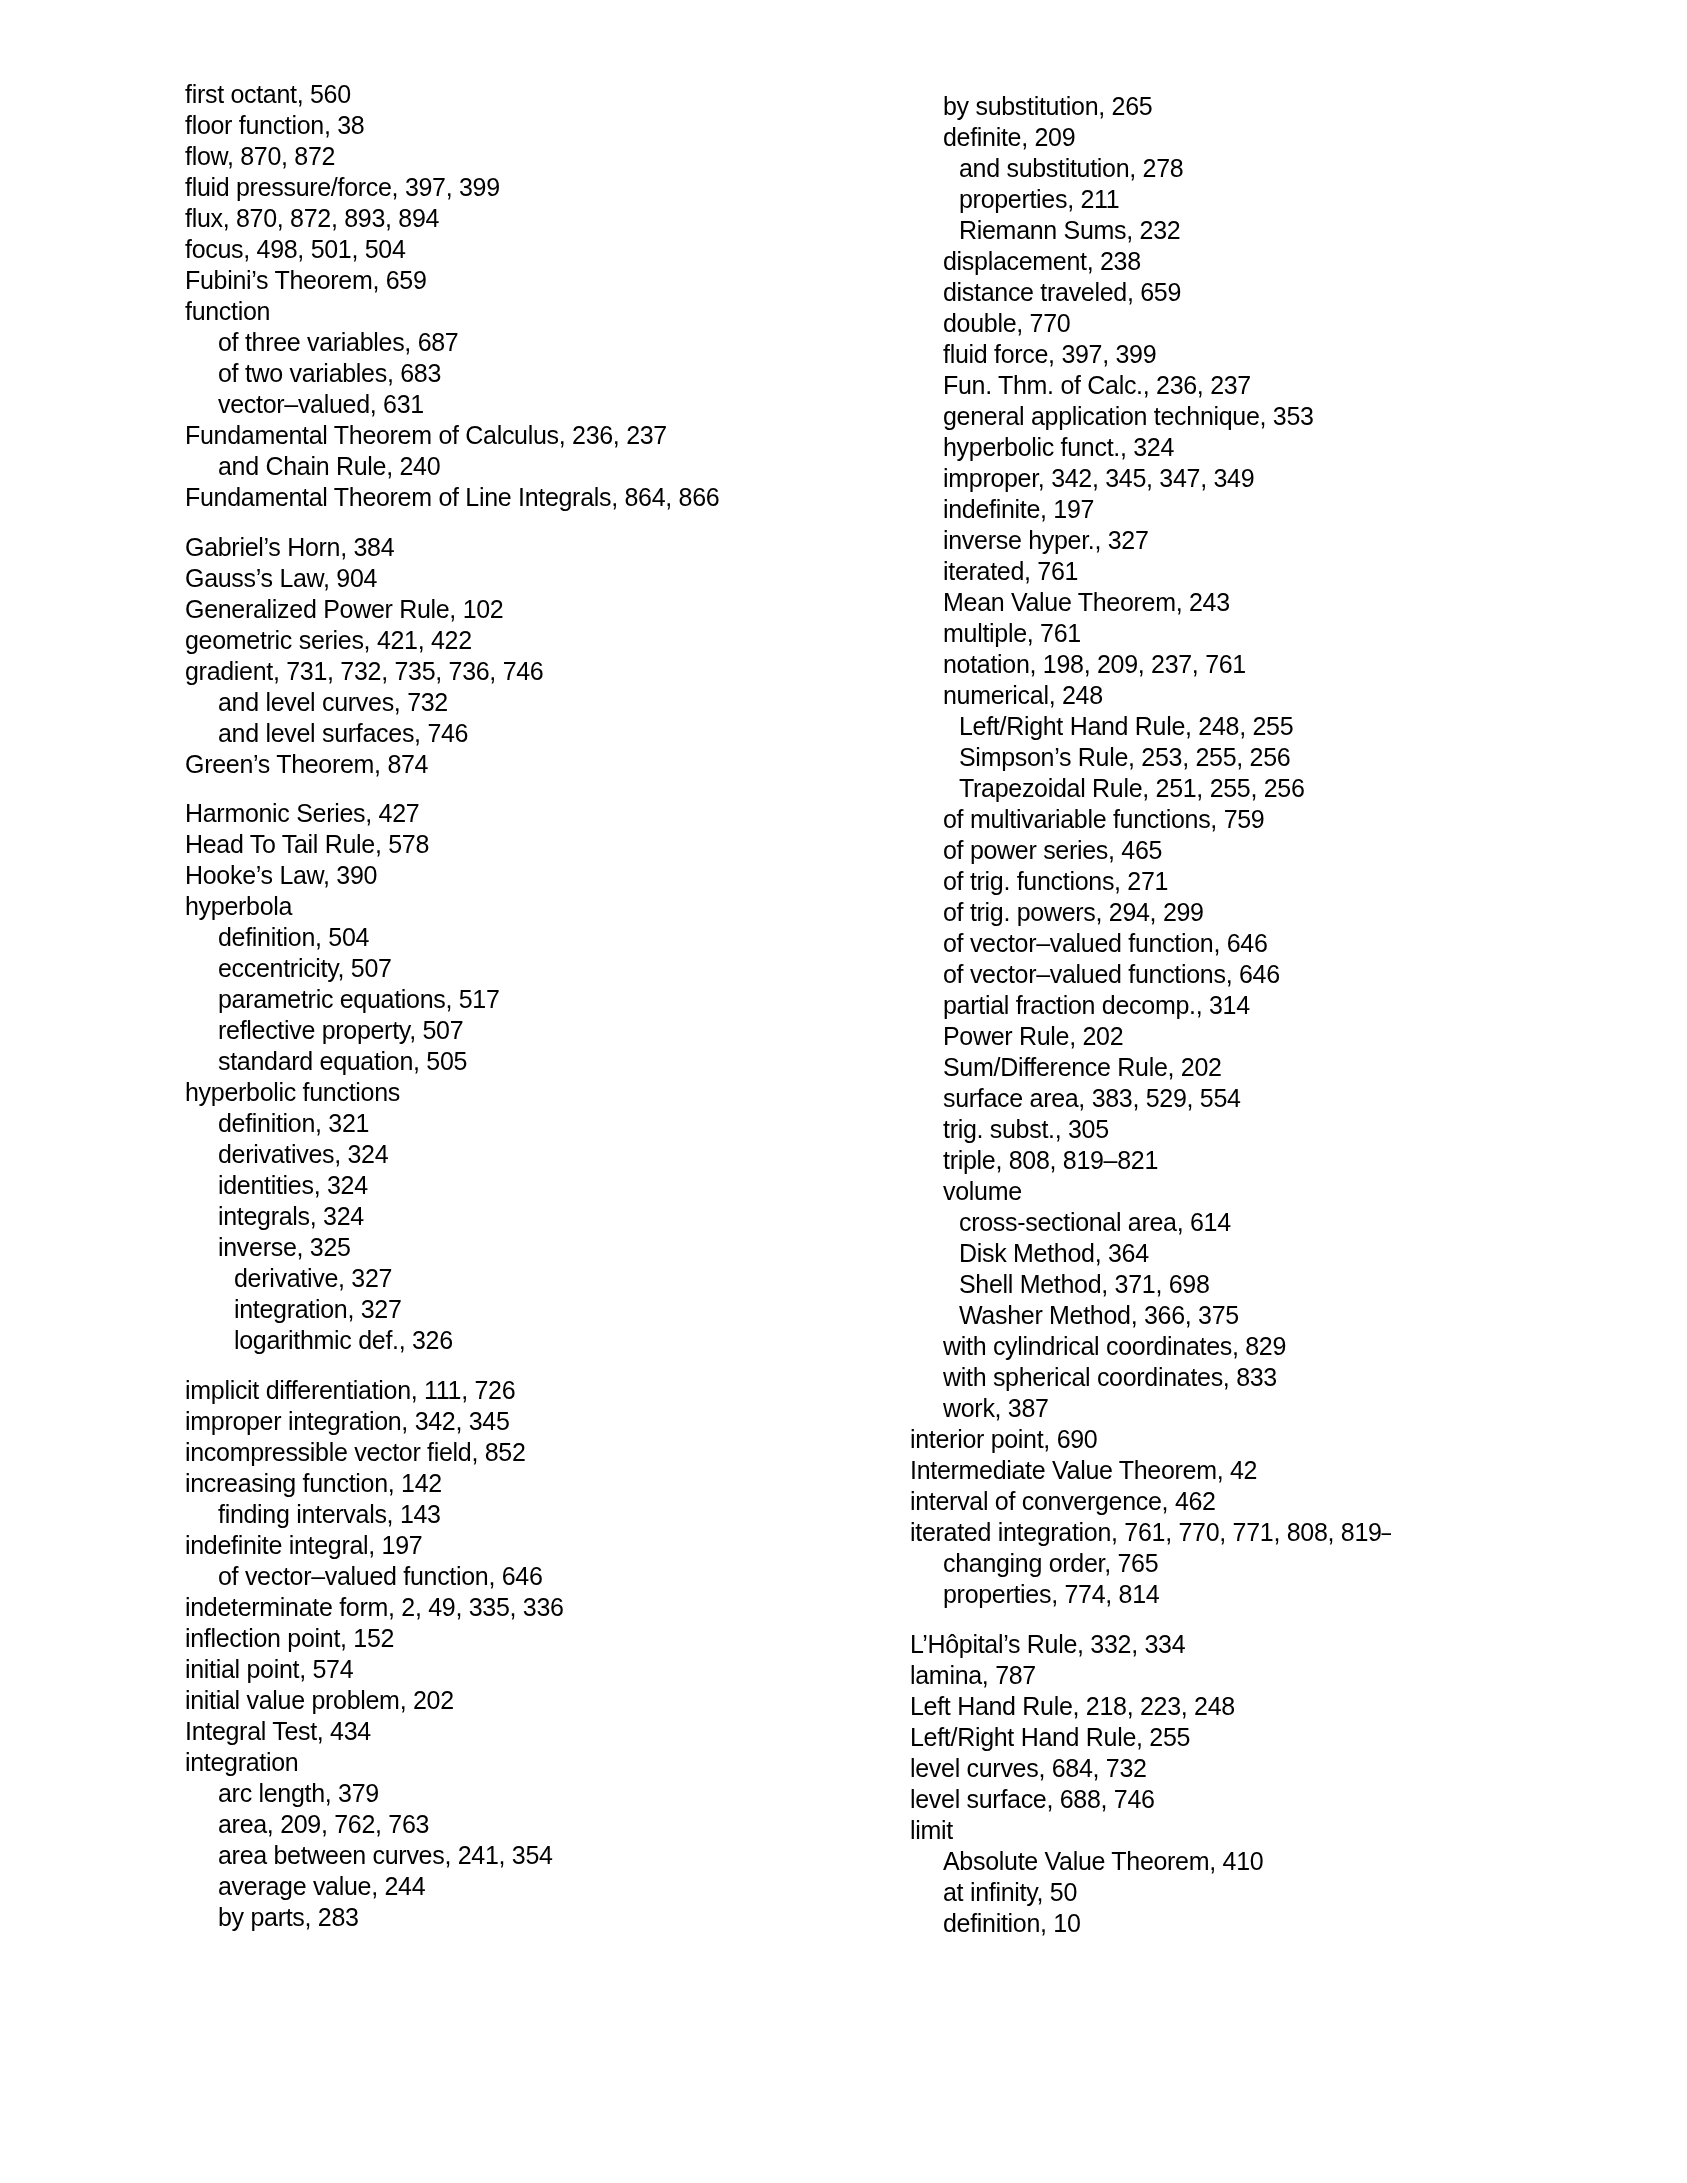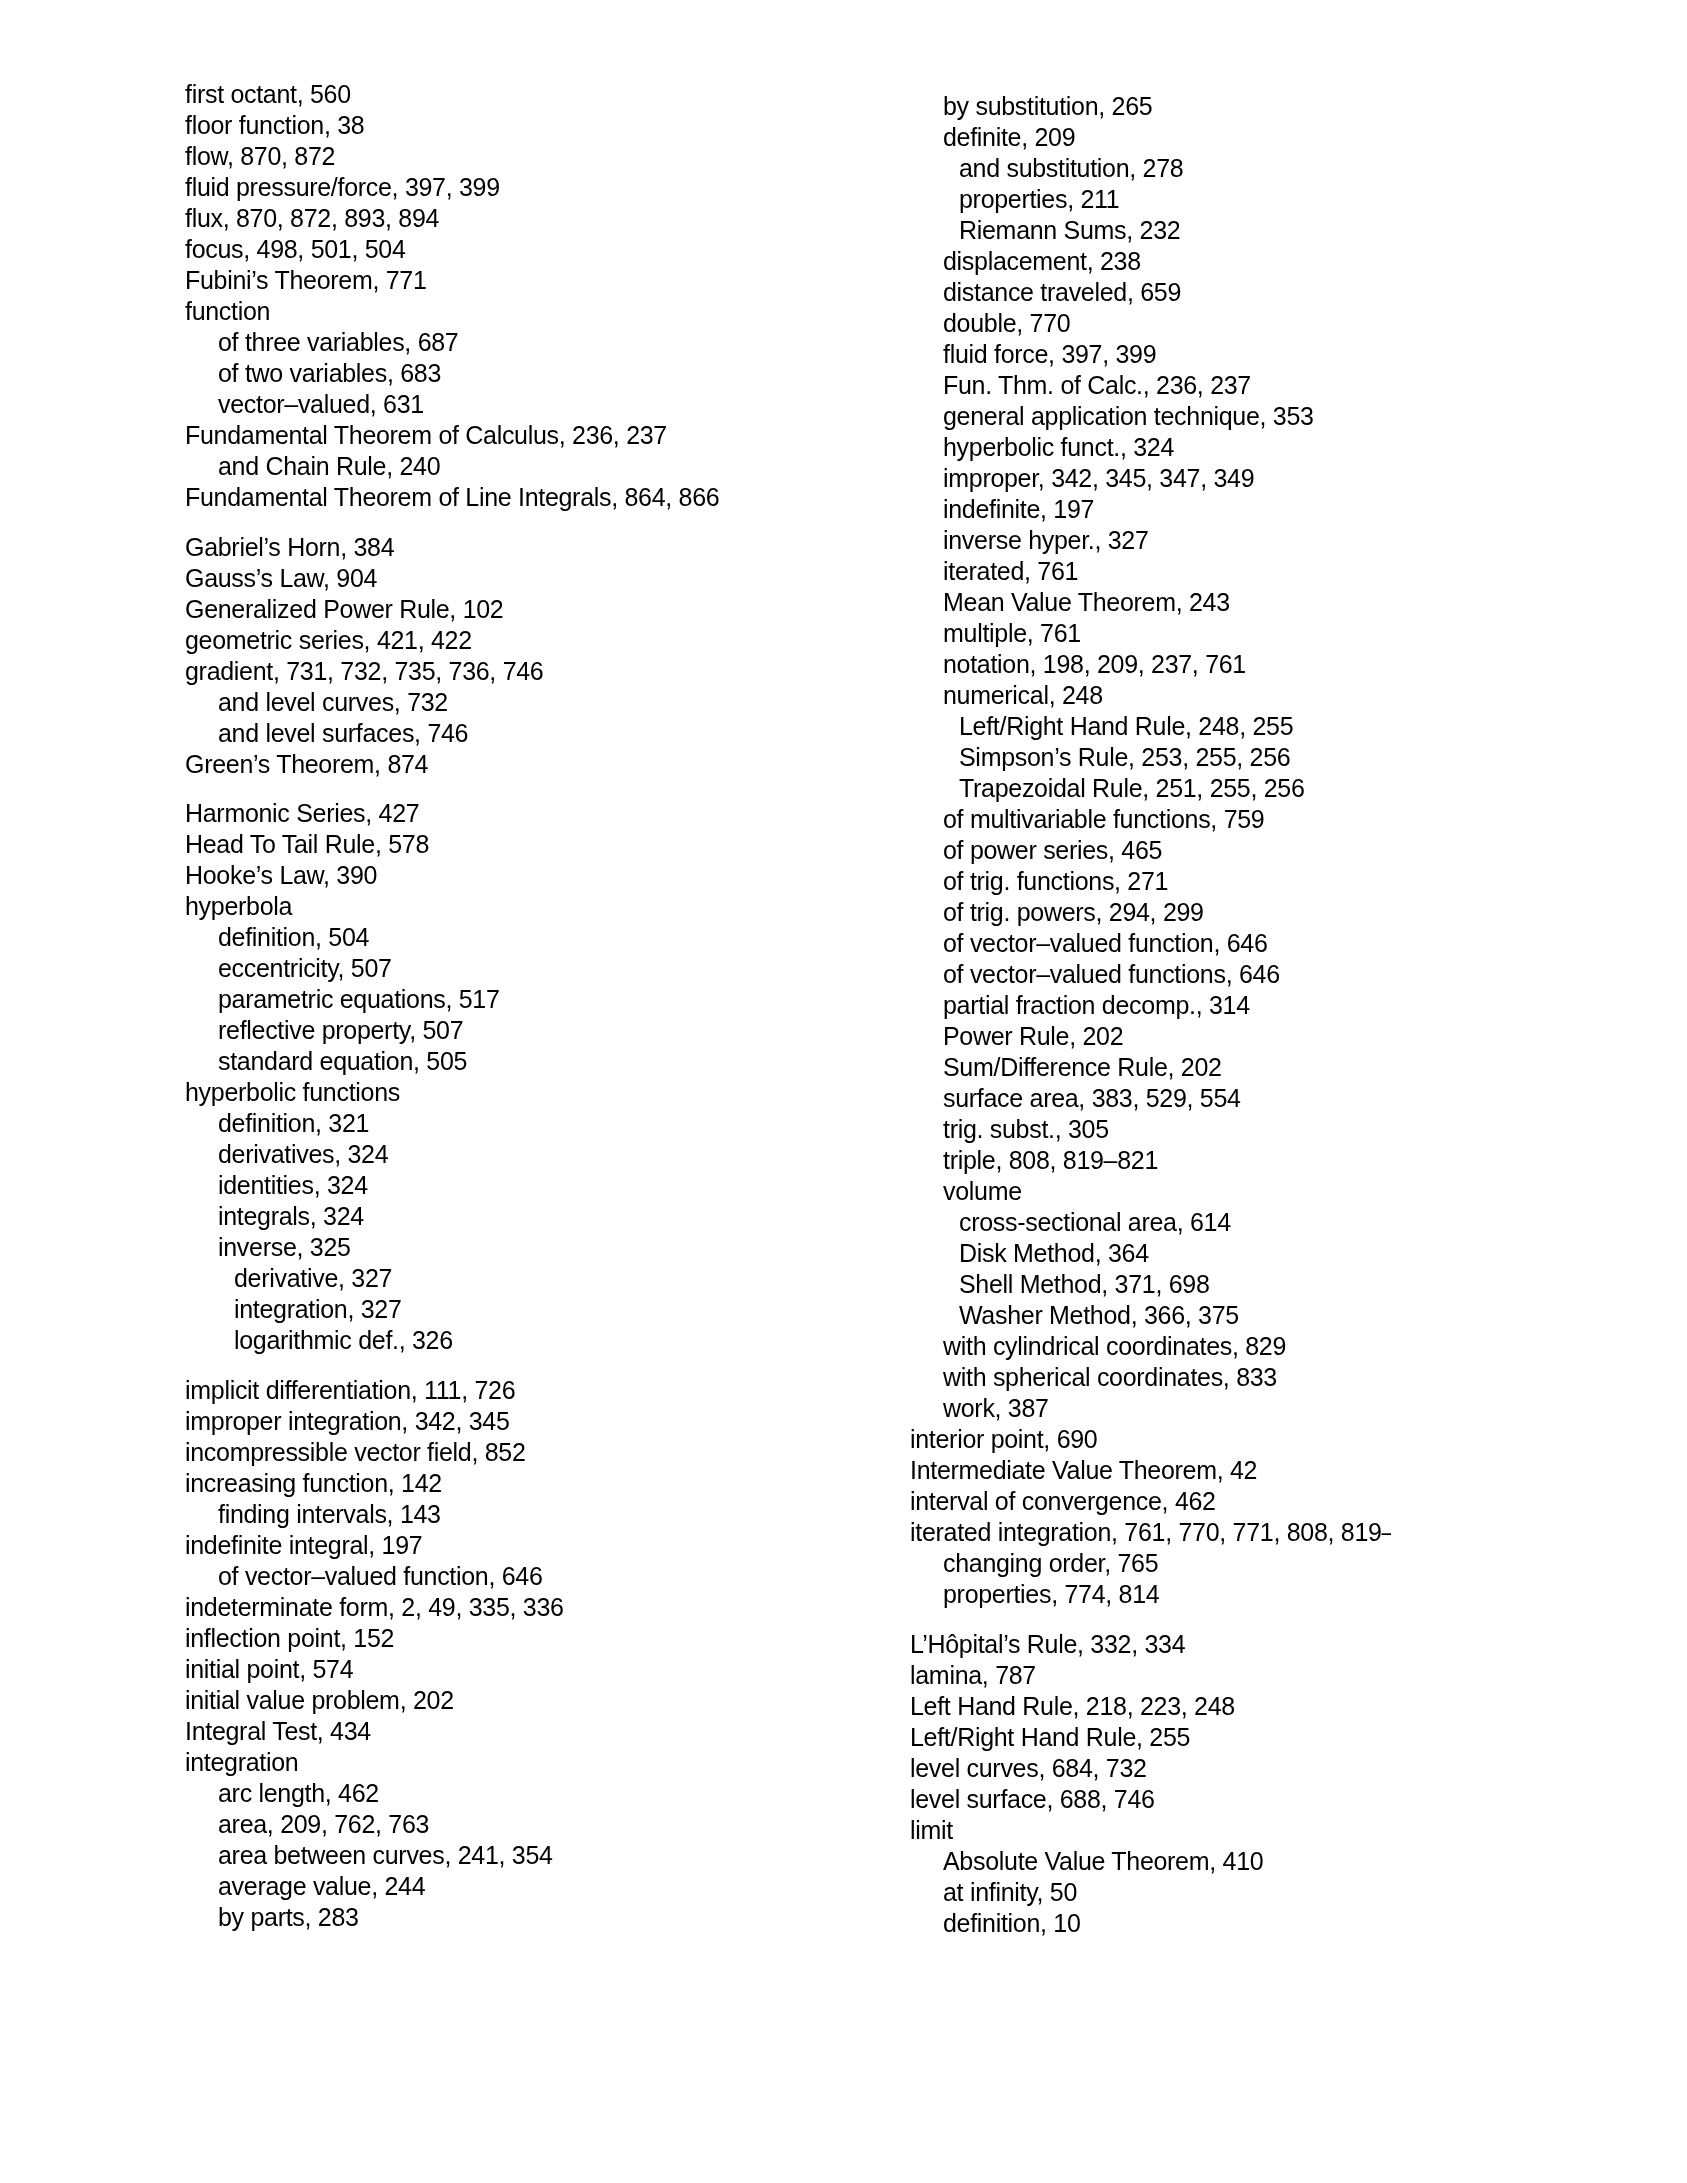--- a/index.html
+++ b/index.html
@@ -39,21 +39,21 @@
 <body>
 
 <div class="page">
   <div class="index-col col-left">
       <div class="line">first octant, 560</div>
       <div class="line">floor function, 38</div>
       <div class="line">flow, 870, 872</div>
       <div class="line">fluid pressure/force, 397, 399</div>
       <div class="line">flux, 870, 872, 893, 894</div>
       <div class="line">focus, 498, 501, 504</div>
-      <div class="line">Fubini’s Theorem, 771</div>
+      <div class="line">Fubini’s Theorem, 659</div>
       <div class="line">function</div>
       <div class="line i1">of three variables, 687</div>
       <div class="line i1">of two variables, 683</div>
       <div class="line i1">vector–valued, 631</div>
       <div class="line">Fundamental Theorem of Calculus, 236, 237</div>
       <div class="line i1">and Chain Rule, 240</div>
       <div class="line">Fundamental Theorem of Line Integrals, 864, 866</div>
       <div class="line gap"></div>
       <div class="line">Gabriel’s Horn, 384</div>
       <div class="line">Gauss’s Law, 904</div>
@@ -89,21 +89,21 @@
       <div class="line">increasing function, 142</div>
       <div class="line i1">finding intervals, 143</div>
       <div class="line">indefinite integral, 197</div>
       <div class="line i1">of vector–valued function, 646</div>
       <div class="line">indeterminate form, 2, 49, 335, 336</div>
       <div class="line">inflection point, 152</div>
       <div class="line">initial point, 574</div>
       <div class="line">initial value problem, 202</div>
       <div class="line">Integral Test, 434</div>
       <div class="line">integration</div>
-      <div class="line i1">arc length, 462</div>
+      <div class="line i1">arc length, 379</div>
       <div class="line i1">area, 209, 762, 763</div>
       <div class="line i1">area between curves, 241, 354</div>
       <div class="line i1">average value, 244</div>
       <div class="line i1">by parts, 283</div>
     </div>
   <div class="index-col col-right">
       <div class="line i1">by substitution, 265</div>
       <div class="line i1">definite, 209</div>
       <div class="line i2">and substitution, 278</div>
       <div class="line i2">properties, 211</div>

